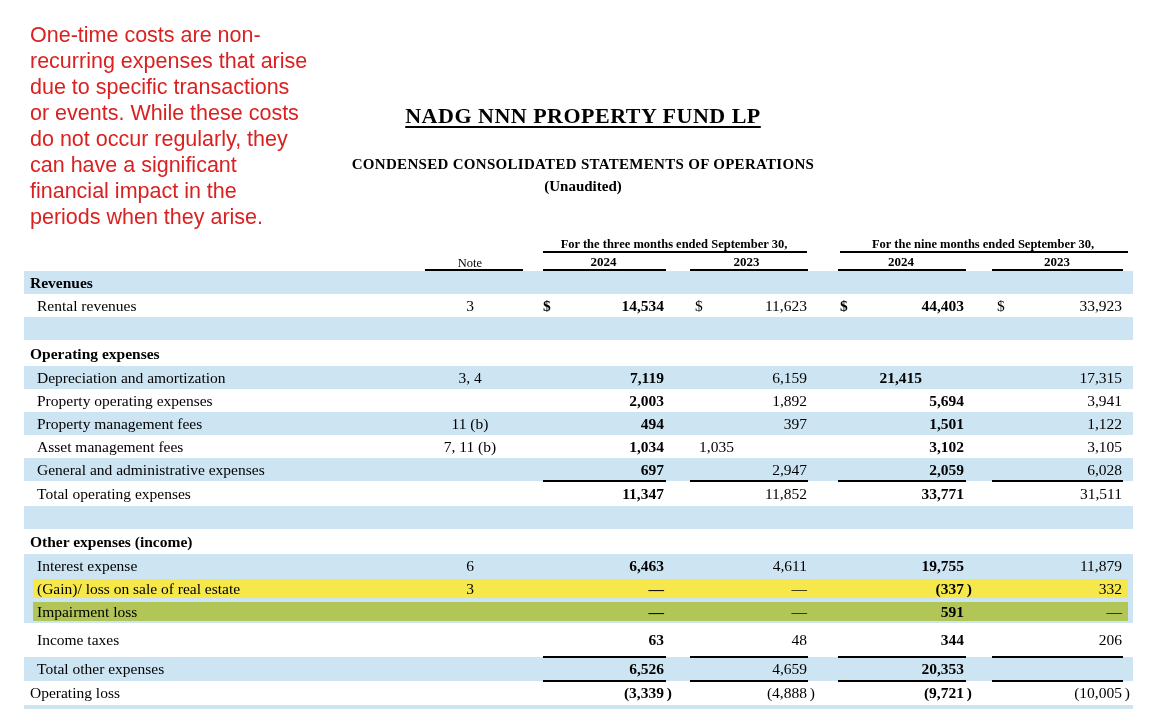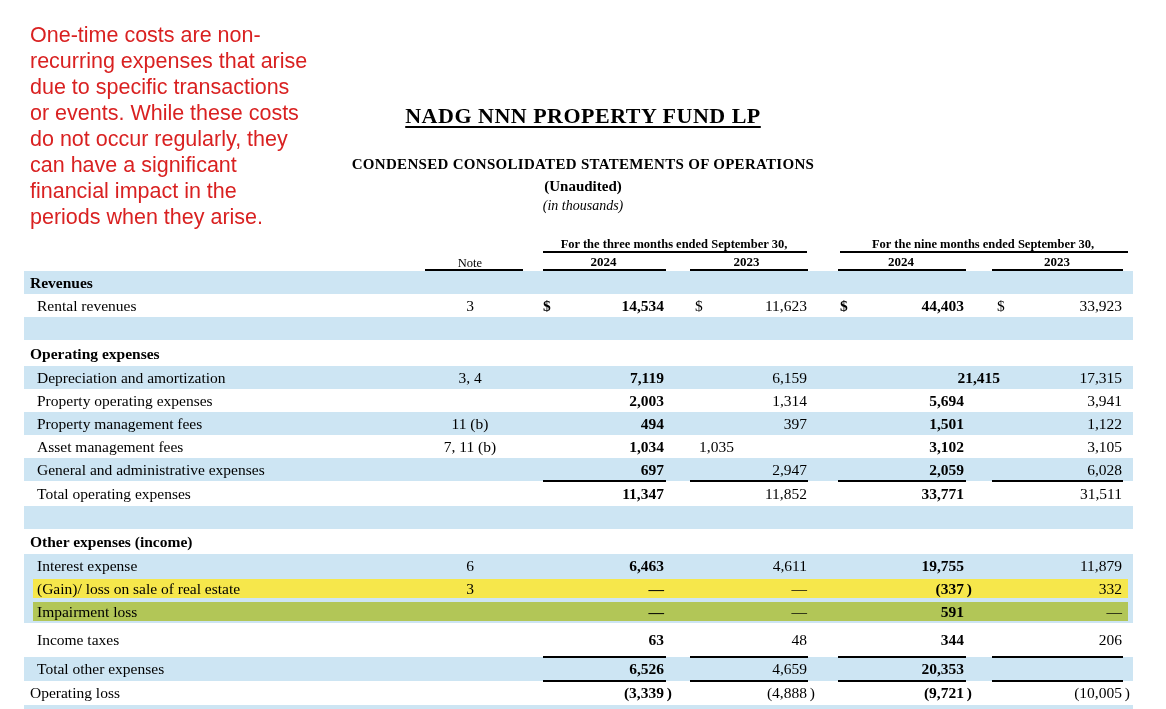--- a/index.html
+++ b/index.html
@@ -65,21 +65,20 @@
 due to specific transactions
 or events. While these costs
 do not occur regularly, they
 can have a significant
 financial impact in the
 periods when they arise.</div>
 
   <div class="company">NADG NNN PROPERTY FUND LP</div>
   <div class="stmt">CONDENSED CONSOLIDATED STATEMENTS OF OPERATIONS</div>
   <div class="unaudited">(Unaudited)</div>
-  <div class="units">(in thousands)</div>
 
   <div class="hcell grp g1">For the three months ended September 30,</div>
   <div class="hcell grp g2">For the nine months ended September 30,</div>
   <div class="hrule" style="left:543px; width:264px; top:251px;"></div>
   <div class="hrule" style="left:840px; width:288px; top:251px;"></div>
 
   <div class="hcell note-h">Note</div>
   <div class="hcell yr y1">2024</div>
   <div class="hcell yr y2">2023</div>
   <div class="hcell yr y3">2024</div>
@@ -127,37 +126,37 @@
         <div class="cell label" style="left: 13px;">Depreciation and amortization</div>
         <div class="cell note-cell">3, 4</div>
         <div class="cell num-cell b" style="left: 519px; width: 129px;">
           <span>7,119</span>
           <span class="paren"></span>
         </div>
         <div class="cell num-cell" style="left: 662px; width: 129px;">
           <span>6,159</span>
           <span class="paren"></span>
         </div>
-        <div class="cell num-cell b" style="left: 850px; width: 134px;">
+        <div class="cell num-cell b" style="left: 772px; width: 134px;">
           <span>21,415</span>
           <span class="paren"></span>
         </div>
         <div class="cell num-cell" style="left: 968px; width: 138px;">
           <span>17,315</span>
           <span class="paren"></span>
         </div>
       </div>
       <div class="row bg-white" style="height: 23px;">
         <div class="cell label" style="left: 13px;">Property operating expenses</div>
         <div class="cell num-cell b" style="left: 519px; width: 129px;">
           <span>2,003</span>
           <span class="paren"></span>
         </div>
         <div class="cell num-cell" style="left: 662px; width: 129px;">
-          <span>1,314</span>
+          <span>1,892</span>
           <span class="paren"></span>
         </div>
         <div class="cell num-cell b" style="left: 814px; width: 134px;">
           <span>5,694</span>
           <span class="paren"></span>
         </div>
         <div class="cell num-cell" style="left: 968px; width: 138px;">
           <span>3,941</span>
           <span class="paren"></span>
         </div>

